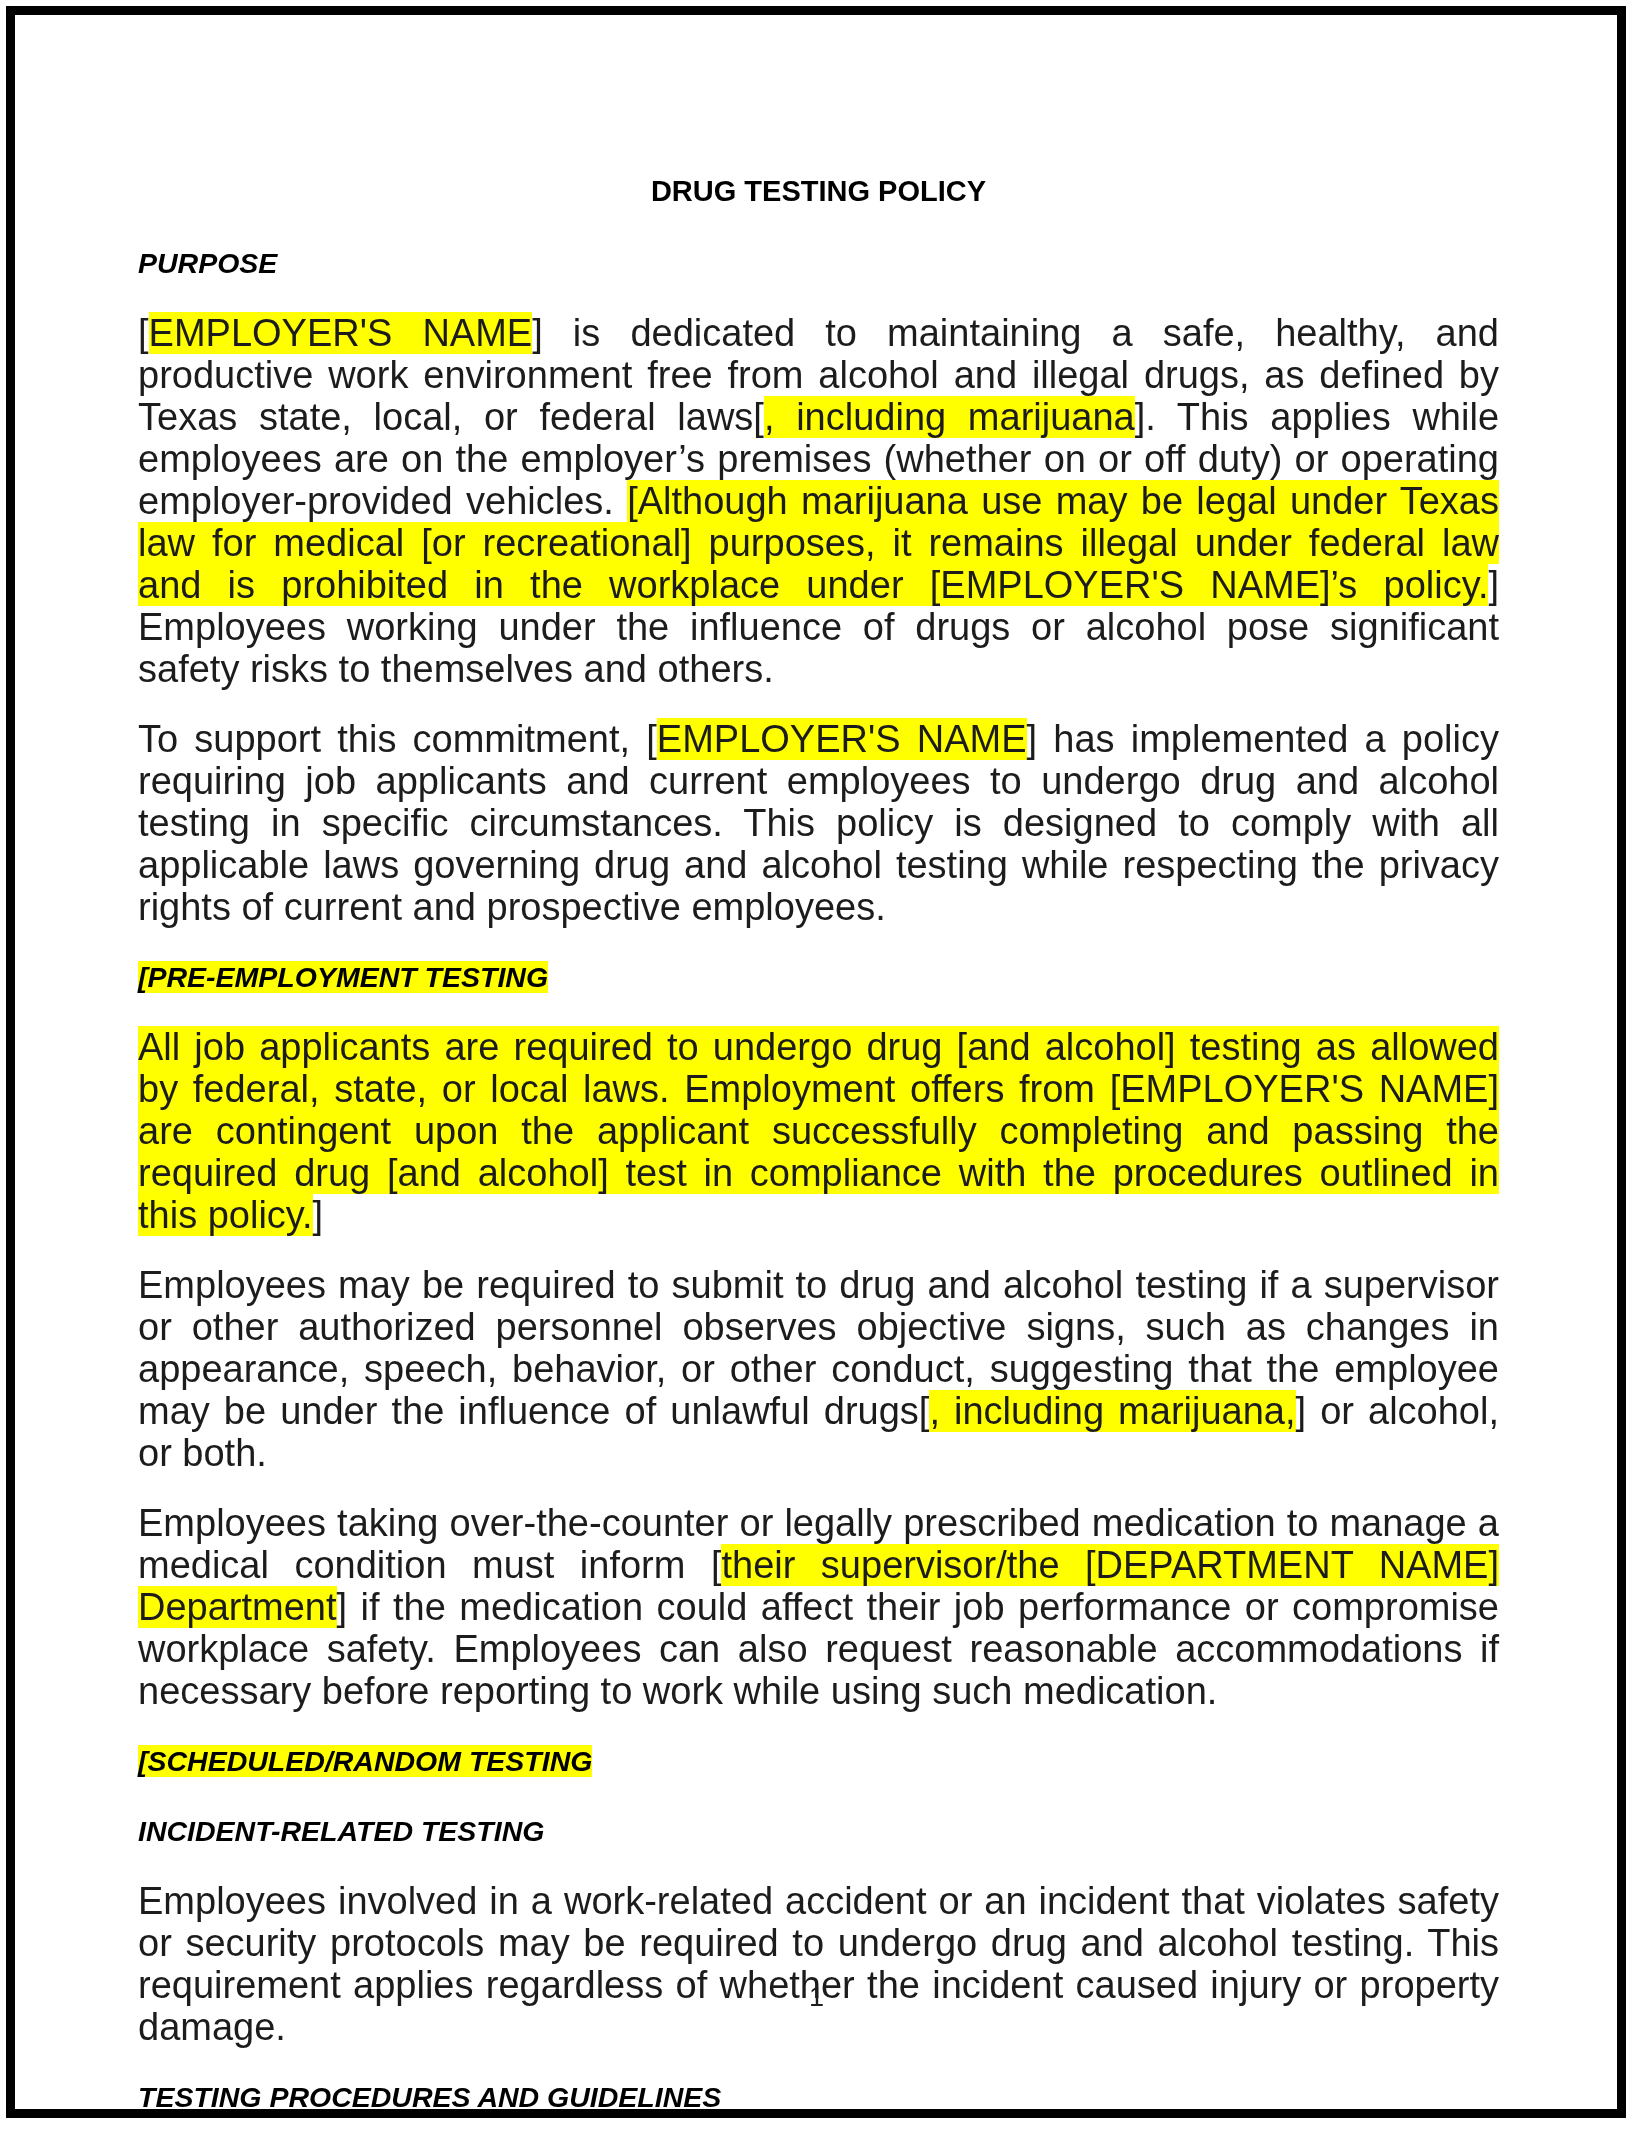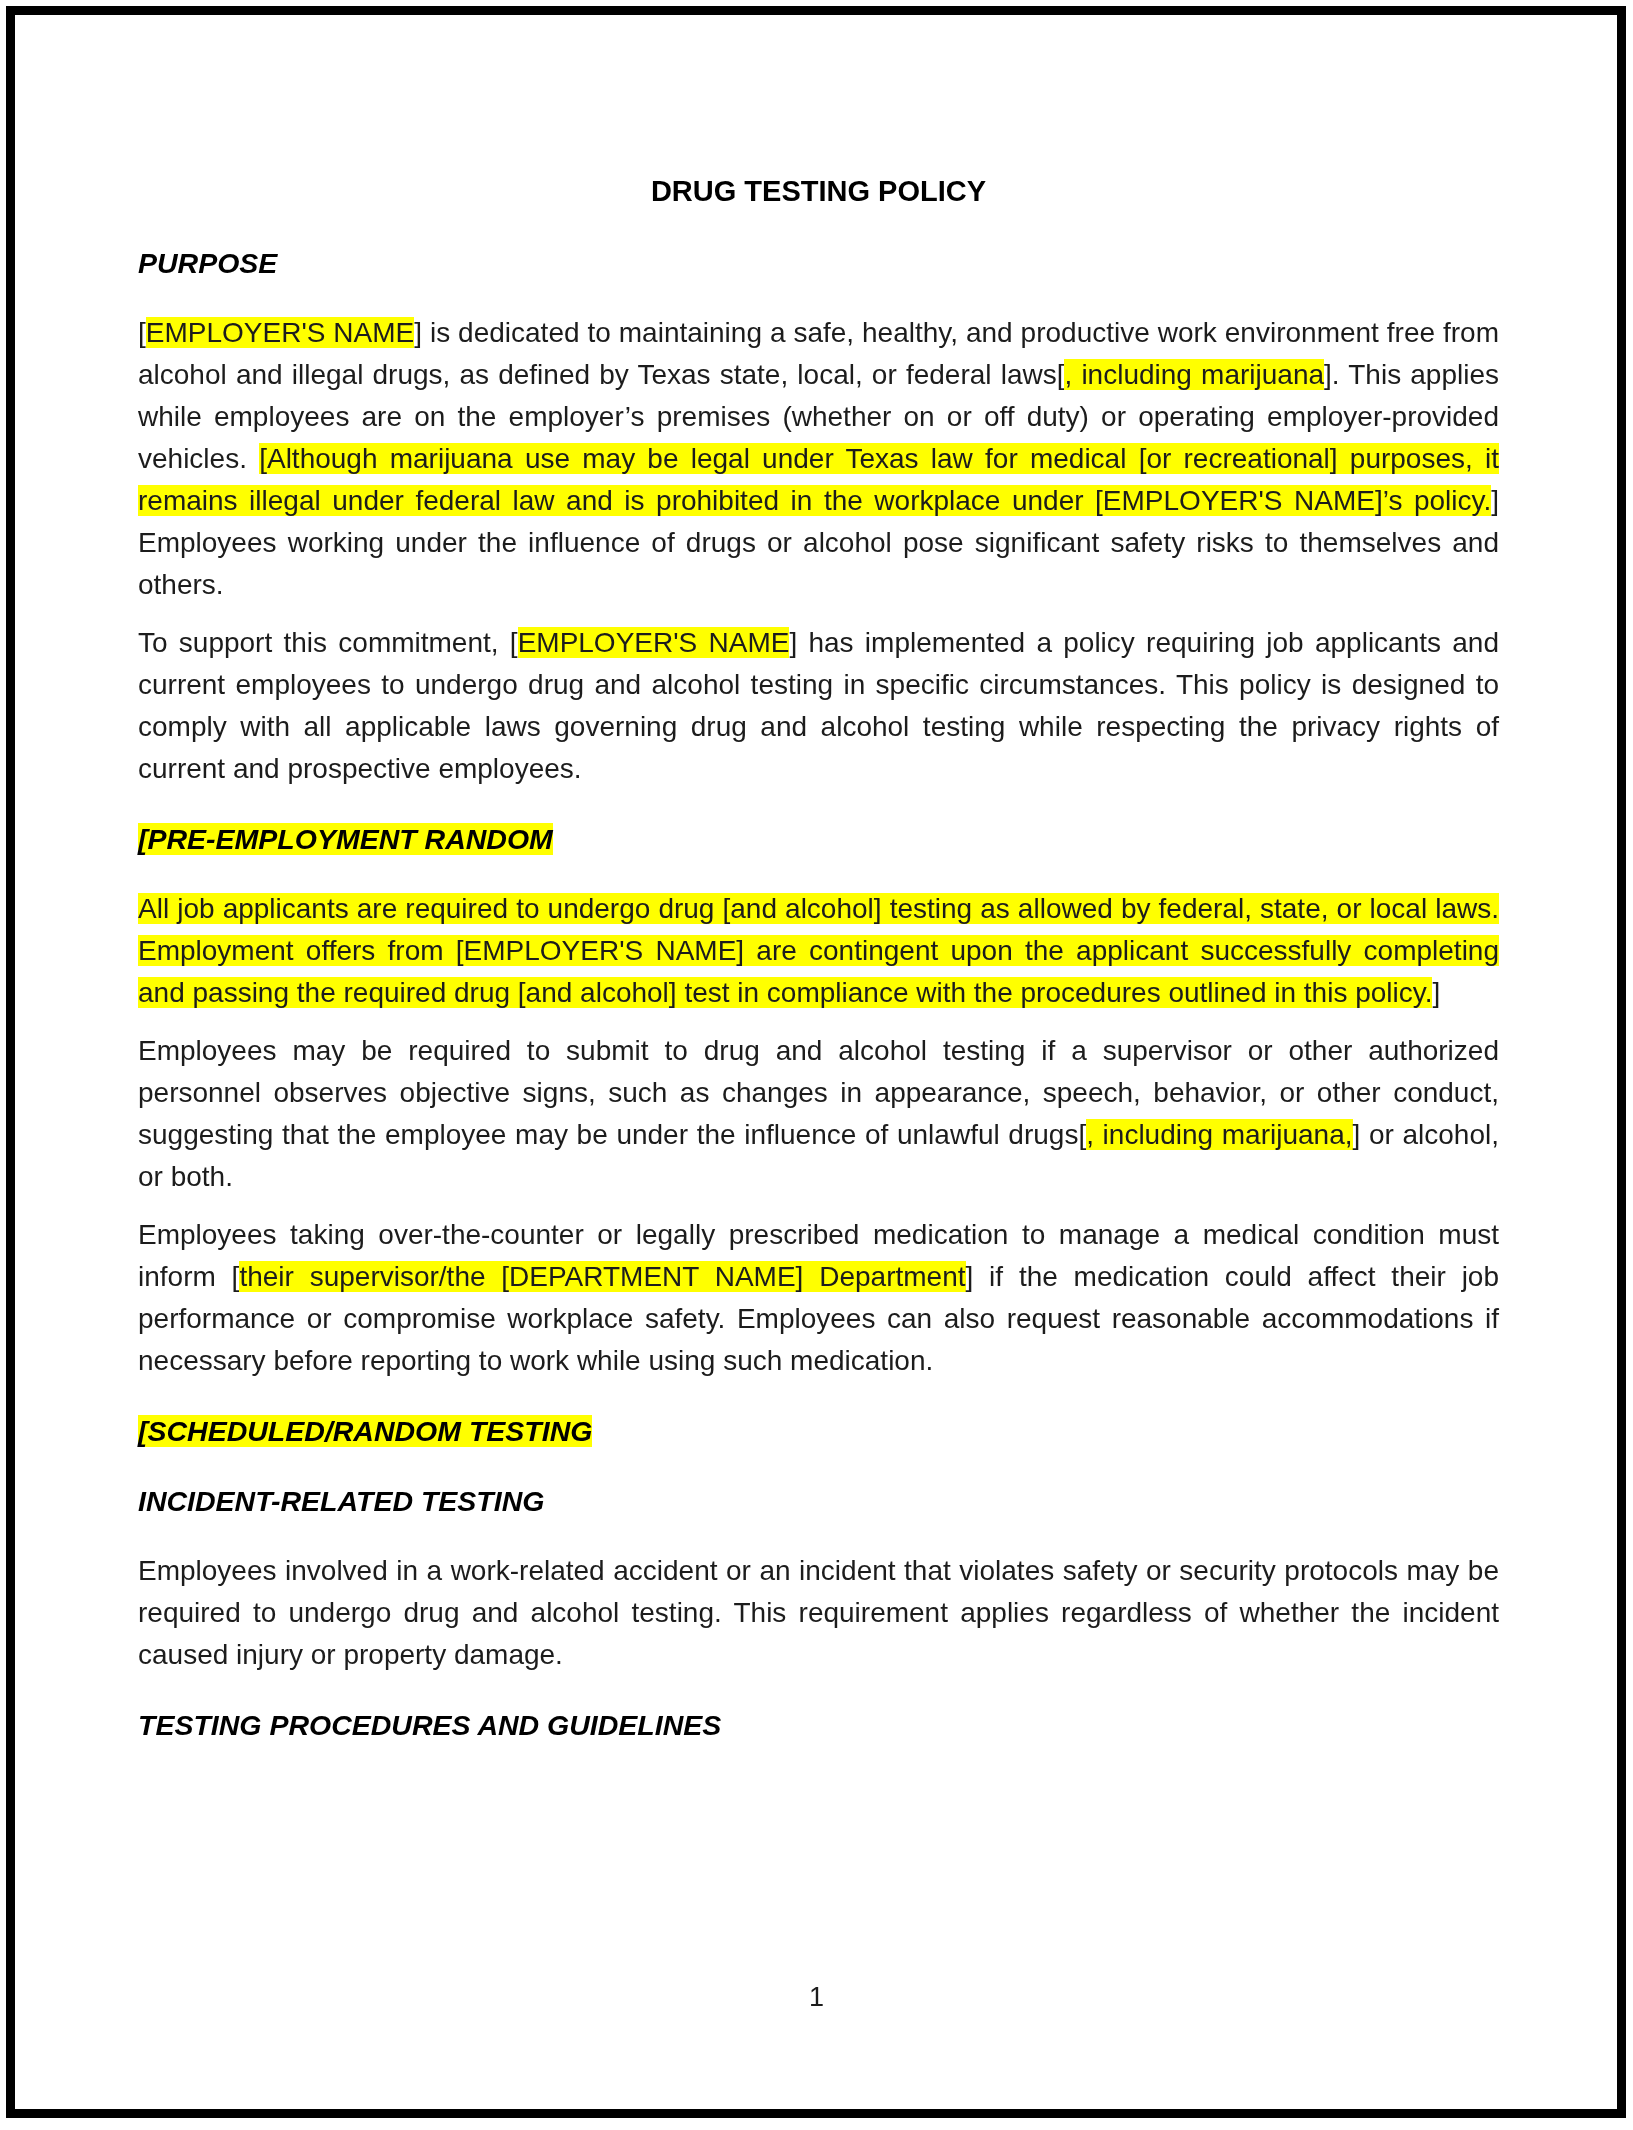--- a/index.html
+++ b/index.html
@@ -41,24 +41,24 @@
   }
   .doc-heading {
     font-size: 28.5px;
     line-height: 42px;
     font-weight: bold;
     color: #000000;
     margin: 28px 0;
     font-style: italic;
   }
   .doc-para {
-    font-size: 28px;
+    font-size: 38px;
     line-height: 42px;
     text-align: justify;
-    margin: 16px 0;
+    margin: 28px 0;
   }
   .hl {
     background: var(--hl-color, #ffff00);
   }
   .page-number {
     position: absolute;
     top: 1982px;
     left: 0;
     width: 100%;
     text-align: center;
@@ -70,21 +70,21 @@
 <body>
 
 <div class="page">
   <div class="frame"></div>
   <div class="content">
     <div class="doc-title">DRUG TESTING POLICY</div>
     <div id="blocks-root">
         <h2 class="doc-heading"><span>PURPOSE</span></h2>
         <p class="doc-para"><span>[</span><span class="hl">EMPLOYER'S NAME</span><span>] is dedicated to maintaining a safe, healthy, and productive work environment free from alcohol and illegal drugs, as defined by Texas state, local, or federal laws[</span><span class="hl">, including marijuana</span><span>]. This applies while employees are on the employer’s premises (whether on or off duty) or operating employer-provided vehicles. </span><span class="hl">[Although marijuana use may be legal under Texas law for medical [or recreational] purposes, it remains illegal under federal law and is prohibited in the workplace under [EMPLOYER'S NAME]’s policy.</span><span>] Employees working under the influence of drugs or alcohol pose significant safety risks to themselves and others.</span></p>
         <p class="doc-para"><span>To support this commitment, [</span><span class="hl">EMPLOYER'S NAME</span><span>] has implemented a policy requiring job applicants and current employees to undergo drug and alcohol testing in specific circumstances. This policy is designed to comply with all applicable laws governing drug and alcohol testing while respecting the privacy rights of current and prospective employees.</span></p>
-        <h2 class="doc-heading"><span class="hl">[PRE-EMPLOYMENT RANDOM</span></h2>
+        <h2 class="doc-heading"><span class="hl">[PRE-EMPLOYMENT TESTING</span></h2>
         <p class="doc-para"><span class="hl">All job applicants are required to undergo drug [and alcohol] testing as allowed by federal, state, or local laws. Employment offers from [EMPLOYER'S NAME] are contingent upon the applicant successfully completing and passing the required drug [and alcohol] test in compliance with the procedures outlined in this policy.</span><span>]</span></p>
         <p class="doc-para"><span>Employees may be required to submit to drug and alcohol testing if a supervisor or other authorized personnel observes objective signs, such as changes in appearance, speech, behavior, or other conduct, suggesting that the employee may be under the influence of unlawful drugs[</span><span class="hl">, including marijuana,</span><span>] or alcohol, or both.</span></p>
         <p class="doc-para"><span>Employees taking over-the-counter or legally prescribed medication to manage a medical condition must inform [</span><span class="hl">their supervisor/the [DEPARTMENT NAME] Department</span><span>] if the medication could affect their job performance or compromise workplace safety. Employees can also request reasonable accommodations if necessary before reporting to work while using such medication.</span></p>
         <h2 class="doc-heading"><span class="hl">[SCHEDULED/RANDOM TESTING</span></h2>
         <h2 class="doc-heading"><span>INCIDENT-RELATED TESTING</span></h2>
         <p class="doc-para"><span>Employees involved in a work-related accident or an incident that violates safety or security protocols may be required to undergo drug and alcohol testing. This requirement applies regardless of whether the incident caused injury or property damage.</span></p>
         <h2 class="doc-heading"><span>TESTING PROCEDURES AND GUIDELINES</span></h2>
       </div>
   </div>
   <div class="page-number">1</div>

